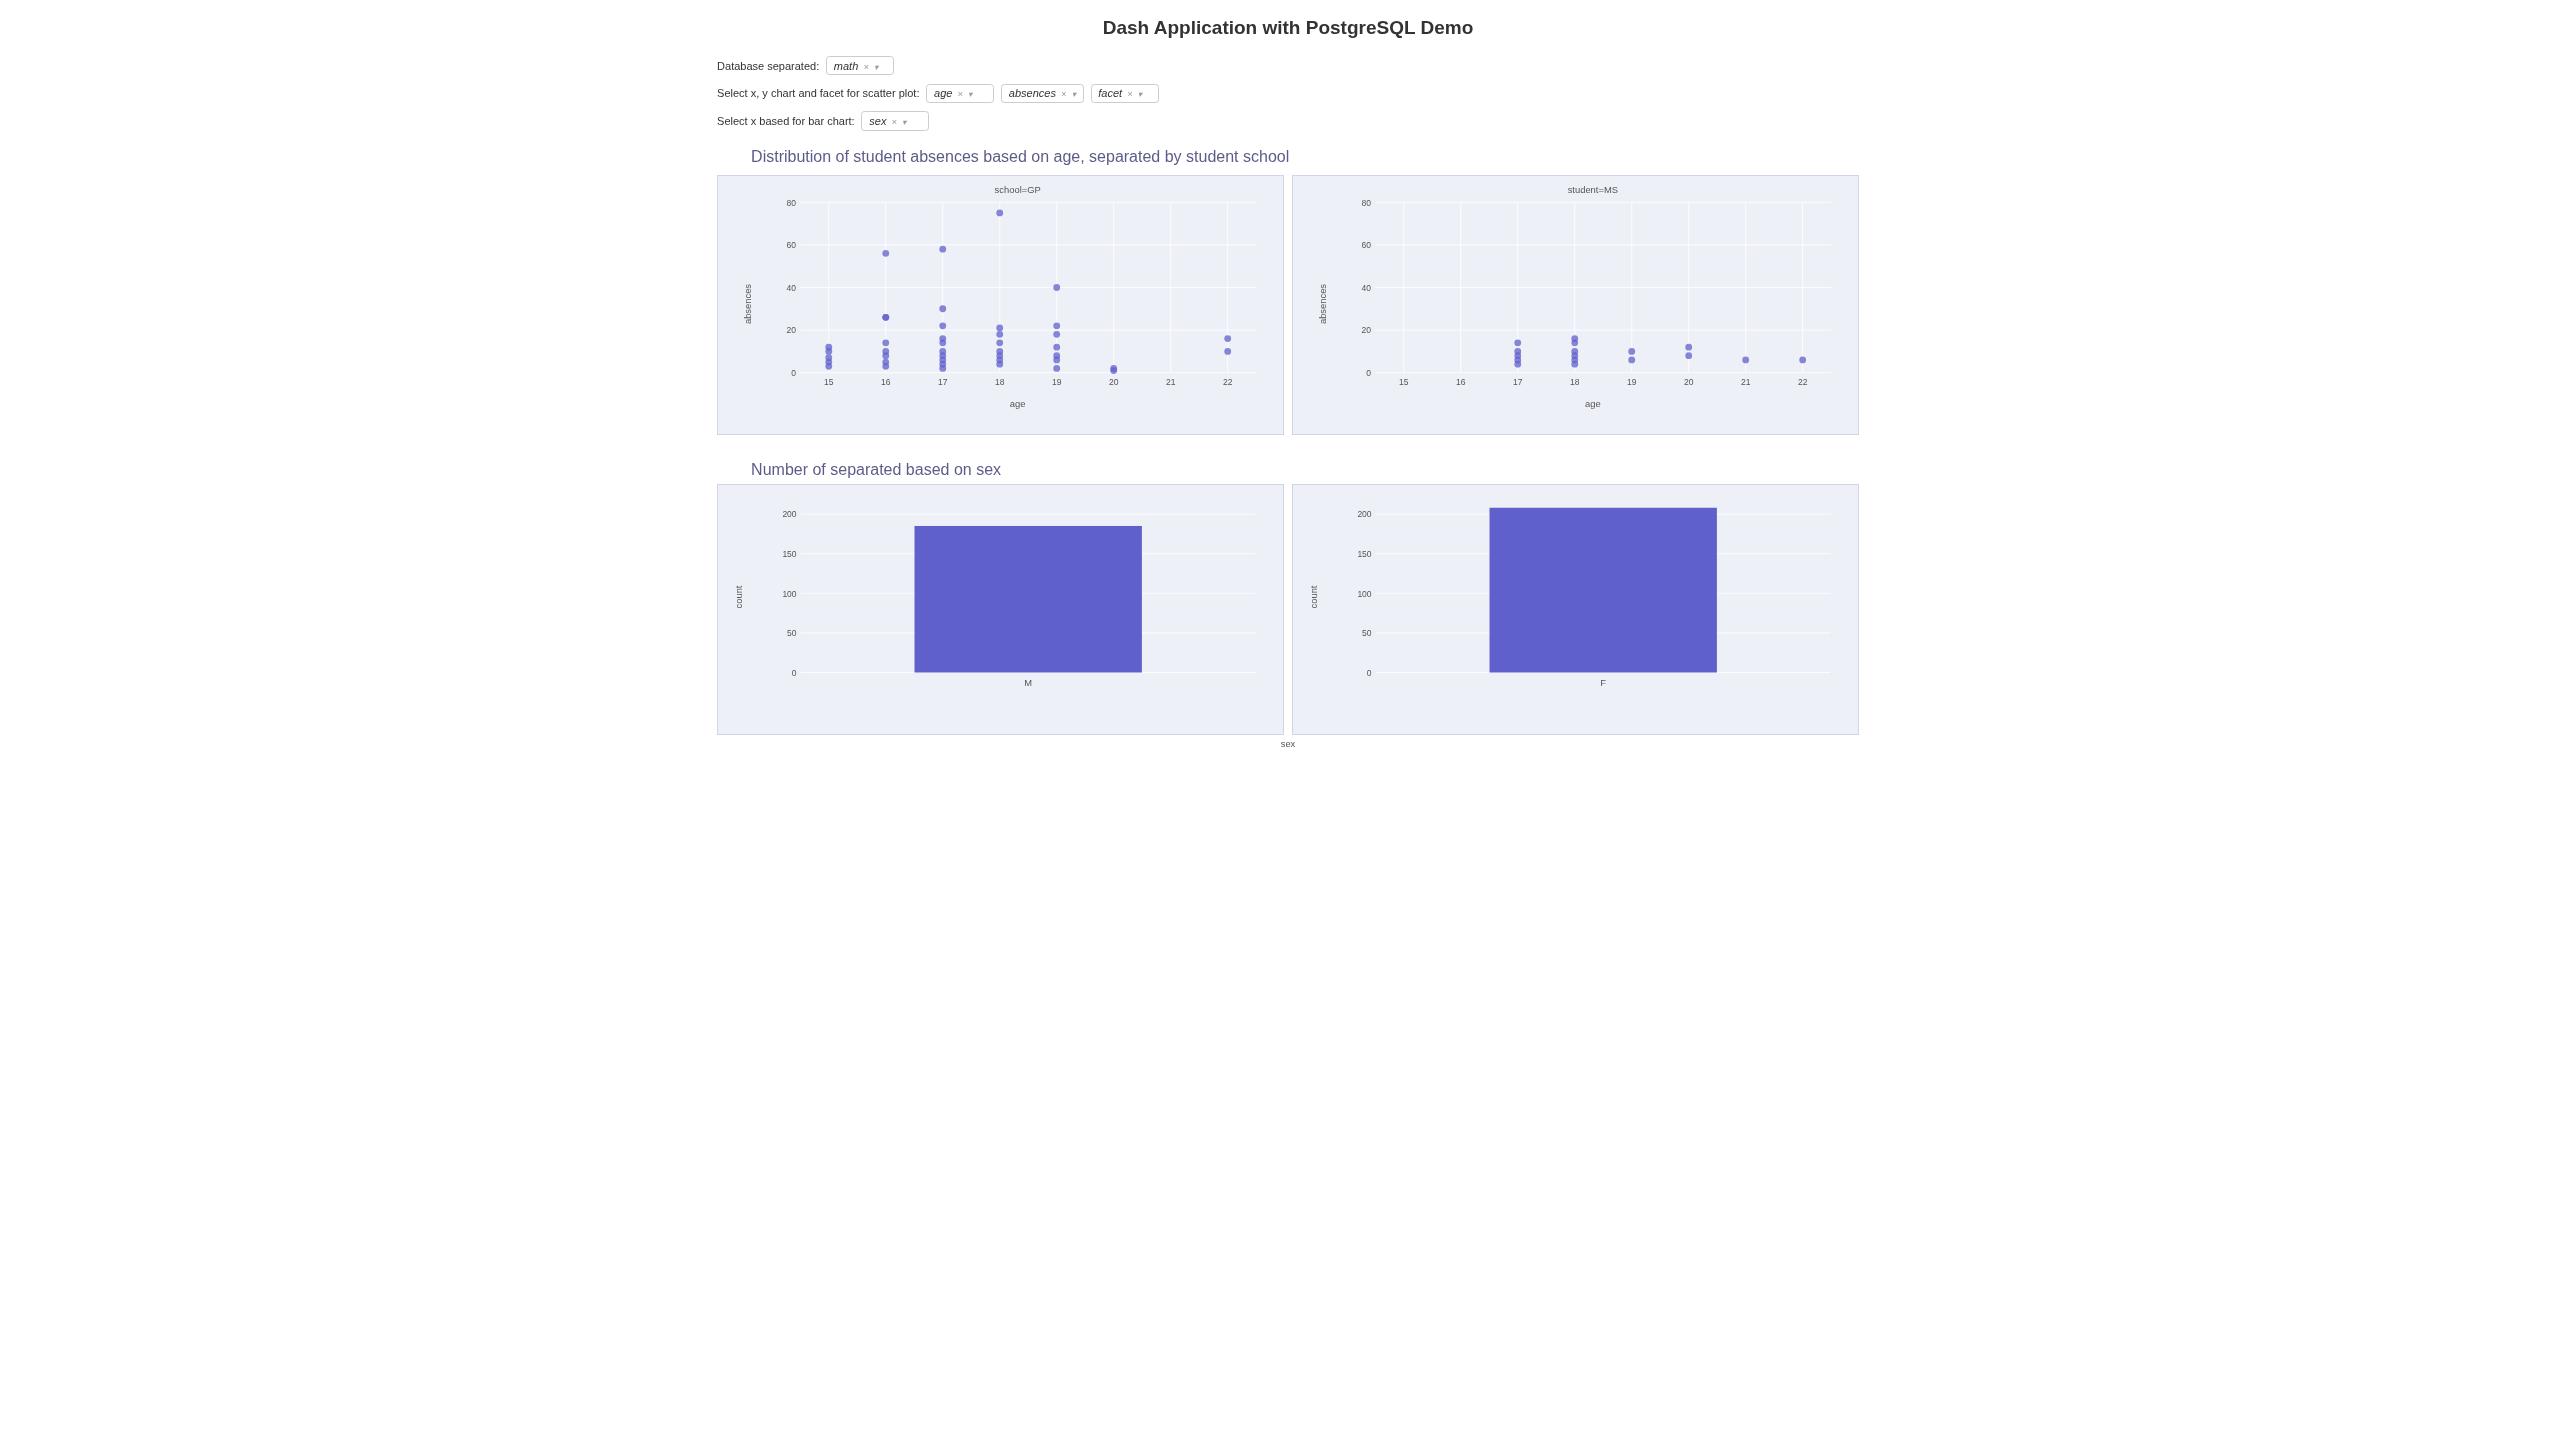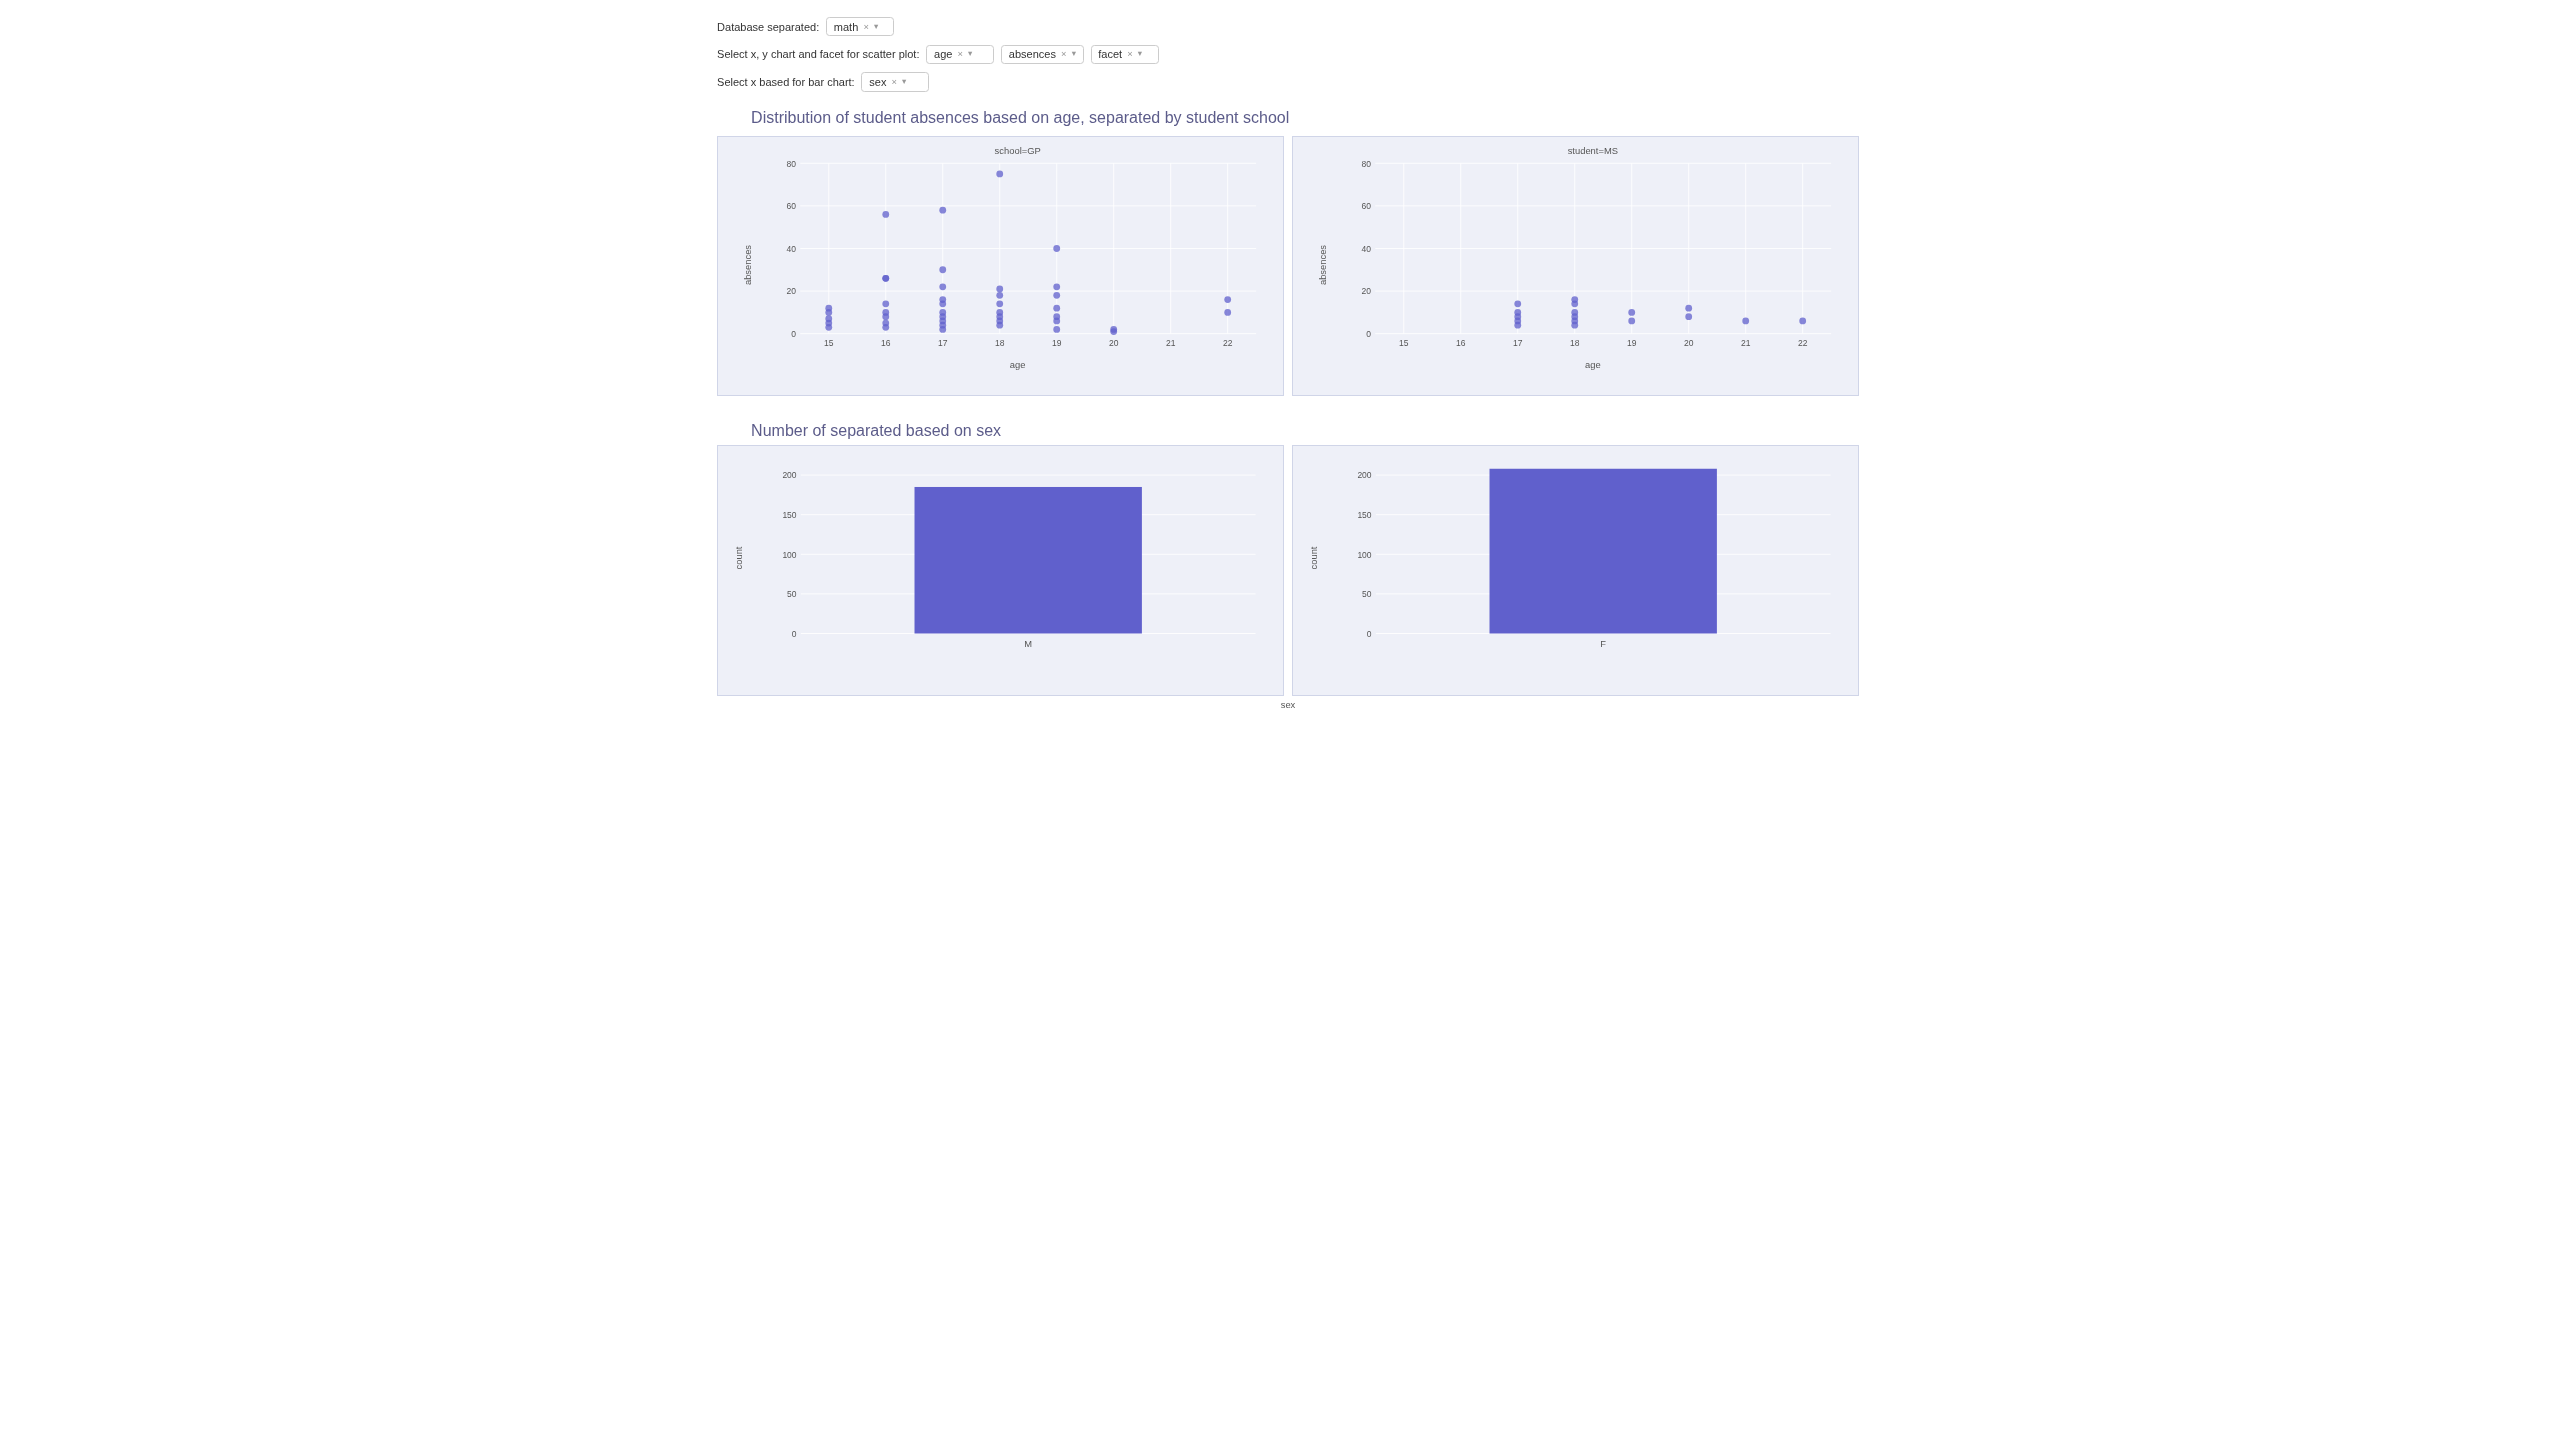--- a/index.html
+++ b/index.html
@@ -25,29 +25,30 @@
       align-items: center;
       margin-bottom: 8.5px;
       gap: 6.8px;
     }
     .control-label {
       font-size: 11px;
       white-space: nowrap;
     }
     .dropdown-pill {
       display: inline-flex;
-      align-items: flex-start;
+      align-items: flex-end;
       border: 0.9px solid #ccc;
       border-radius: 3.4px;
       padding: 2.6px 6.8px;
       font-size: 11px;
       background: #fff;
       cursor: pointer;
       gap: 5.1px;
       min-width: 68px;
+      font-style: italic;
     }
     .dropdown-pill .x-btn {
       color: #999;
       font-size: 9.4px;
       cursor: pointer;
     }
     .dropdown-pill .arrow {
       color: #999;
       font-size: 8.5px;
     }
@@ -118,20 +119,21 @@
       text-align: center;
       font-size: 9.4px;
       color: #555;
       margin-top: 3.4px;
     }
   </style>
 </head>
 <body>
 
 <div class="page-container">
+  <div class="page-title">Dash Application with PostgreSQL Demo</div>
 
   <div class="control-row">
     <span class="control-label">Database separated:</span>
     <div class="dropdown-pill">
       <span>math</span>
       <span class="x-btn">×</span>
       <span class="arrow">▾</span>
     </div>
   </div>
 

